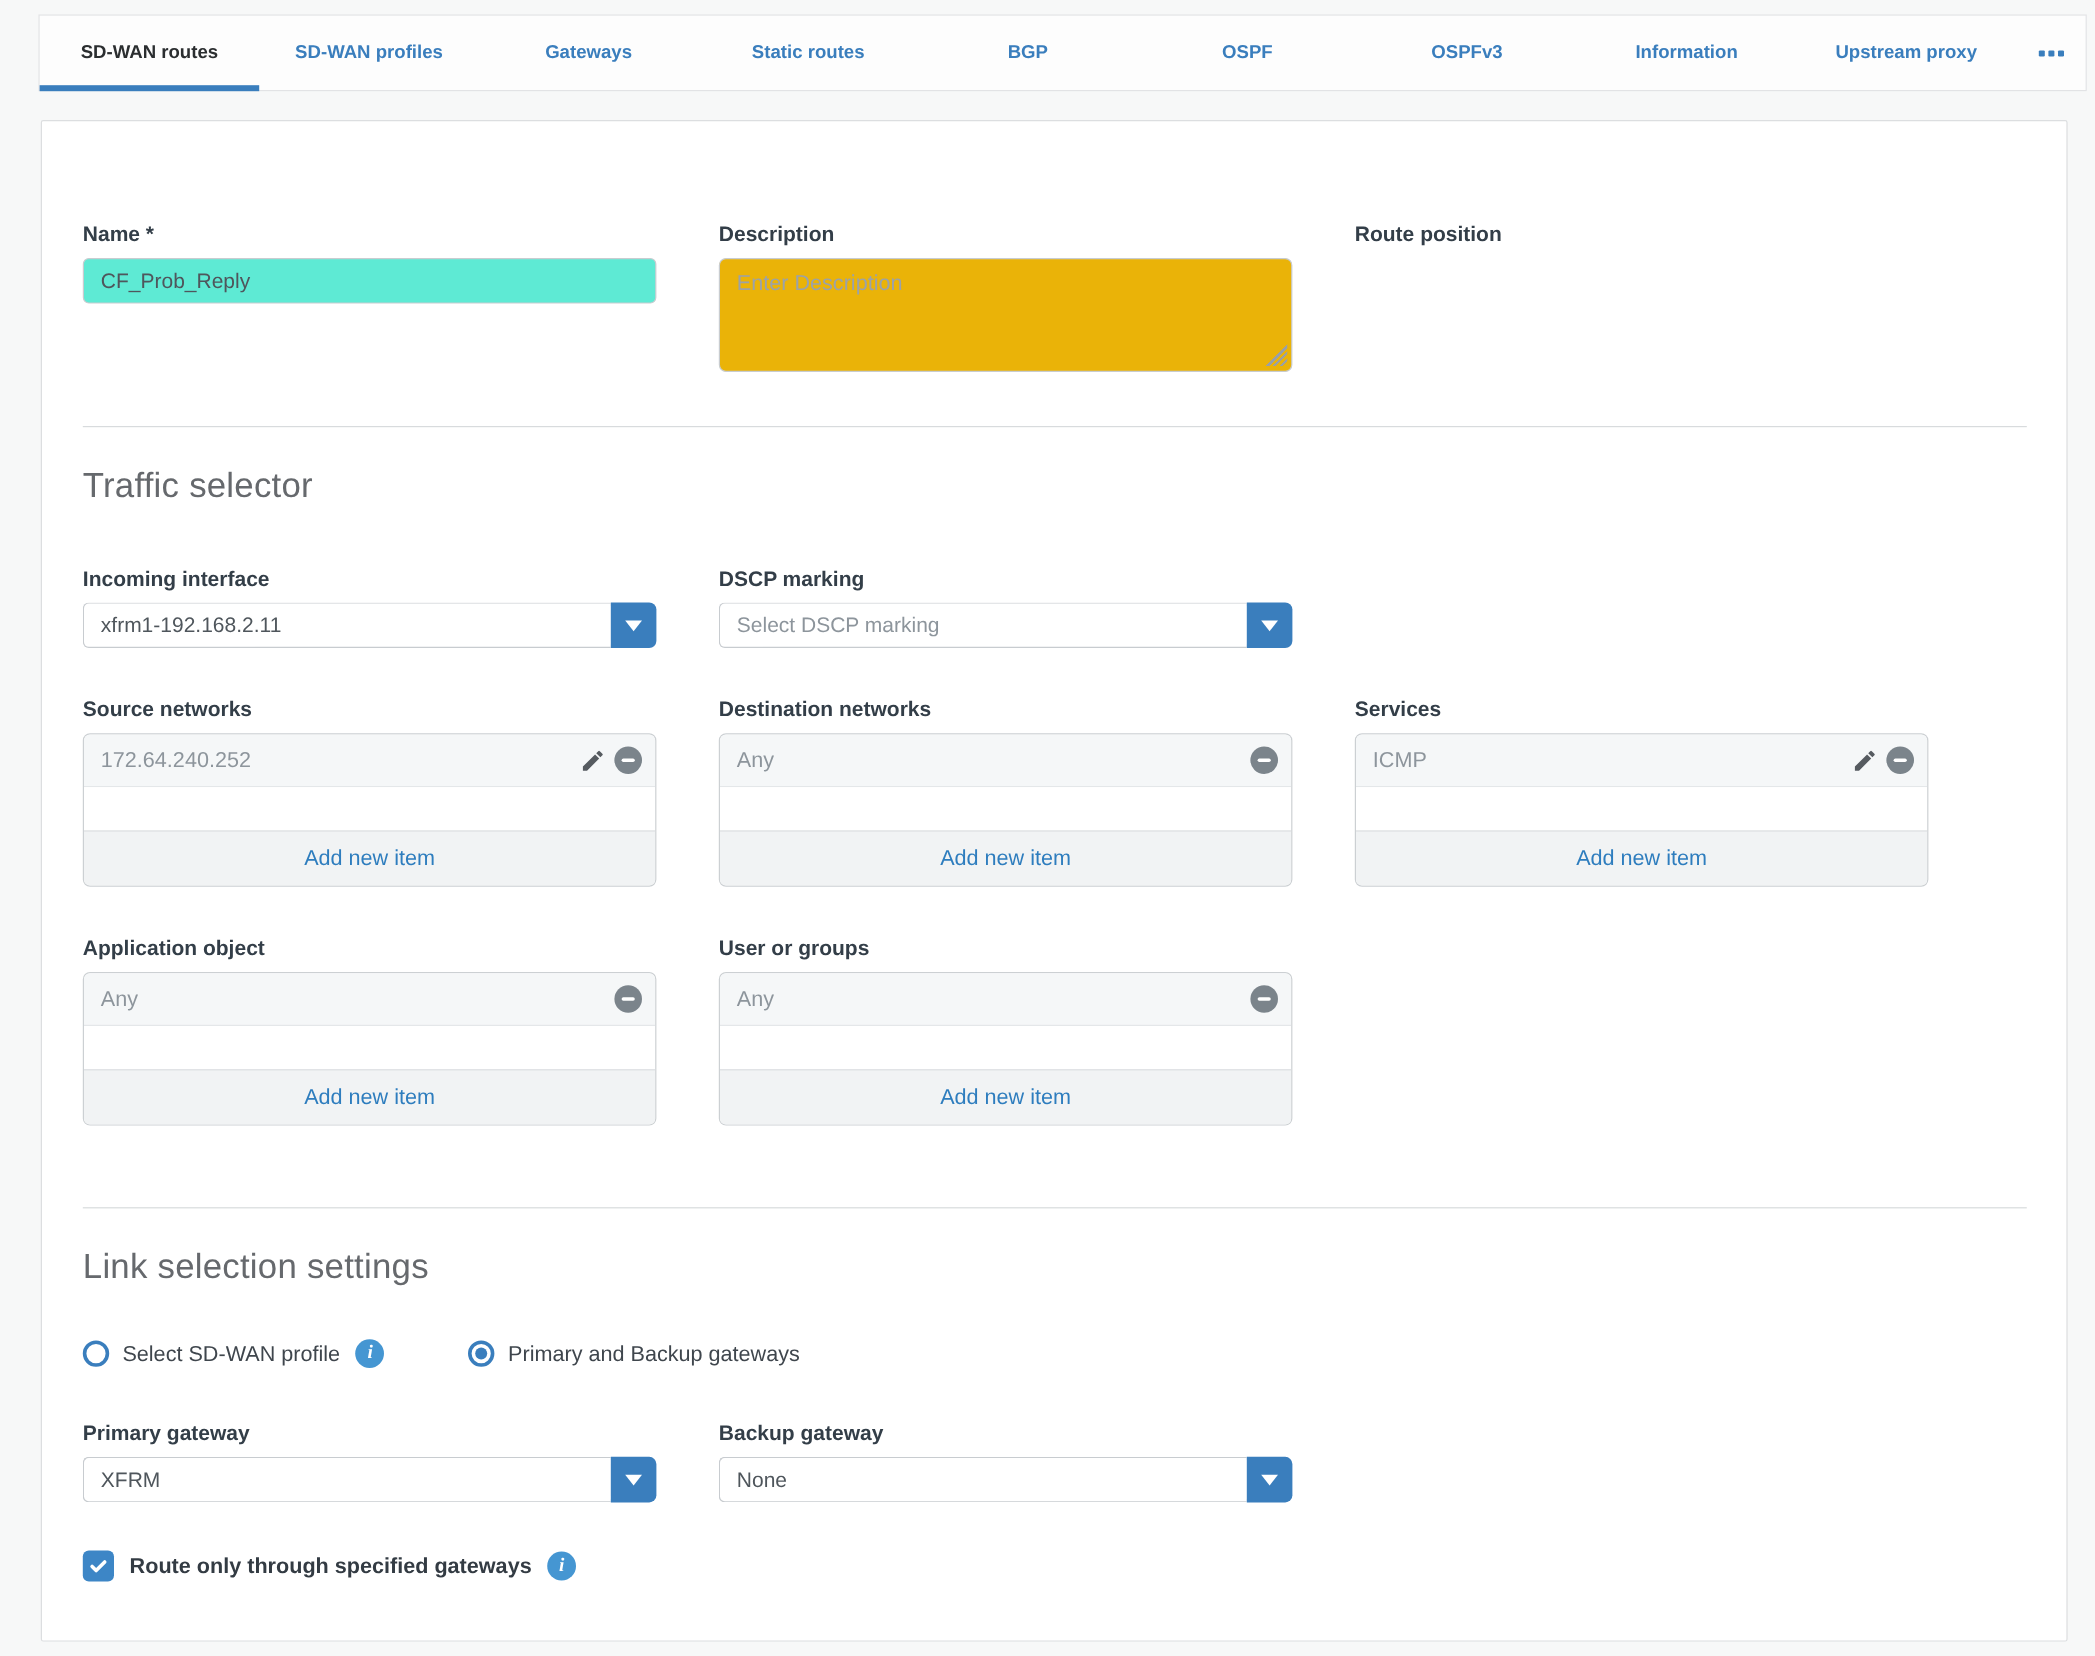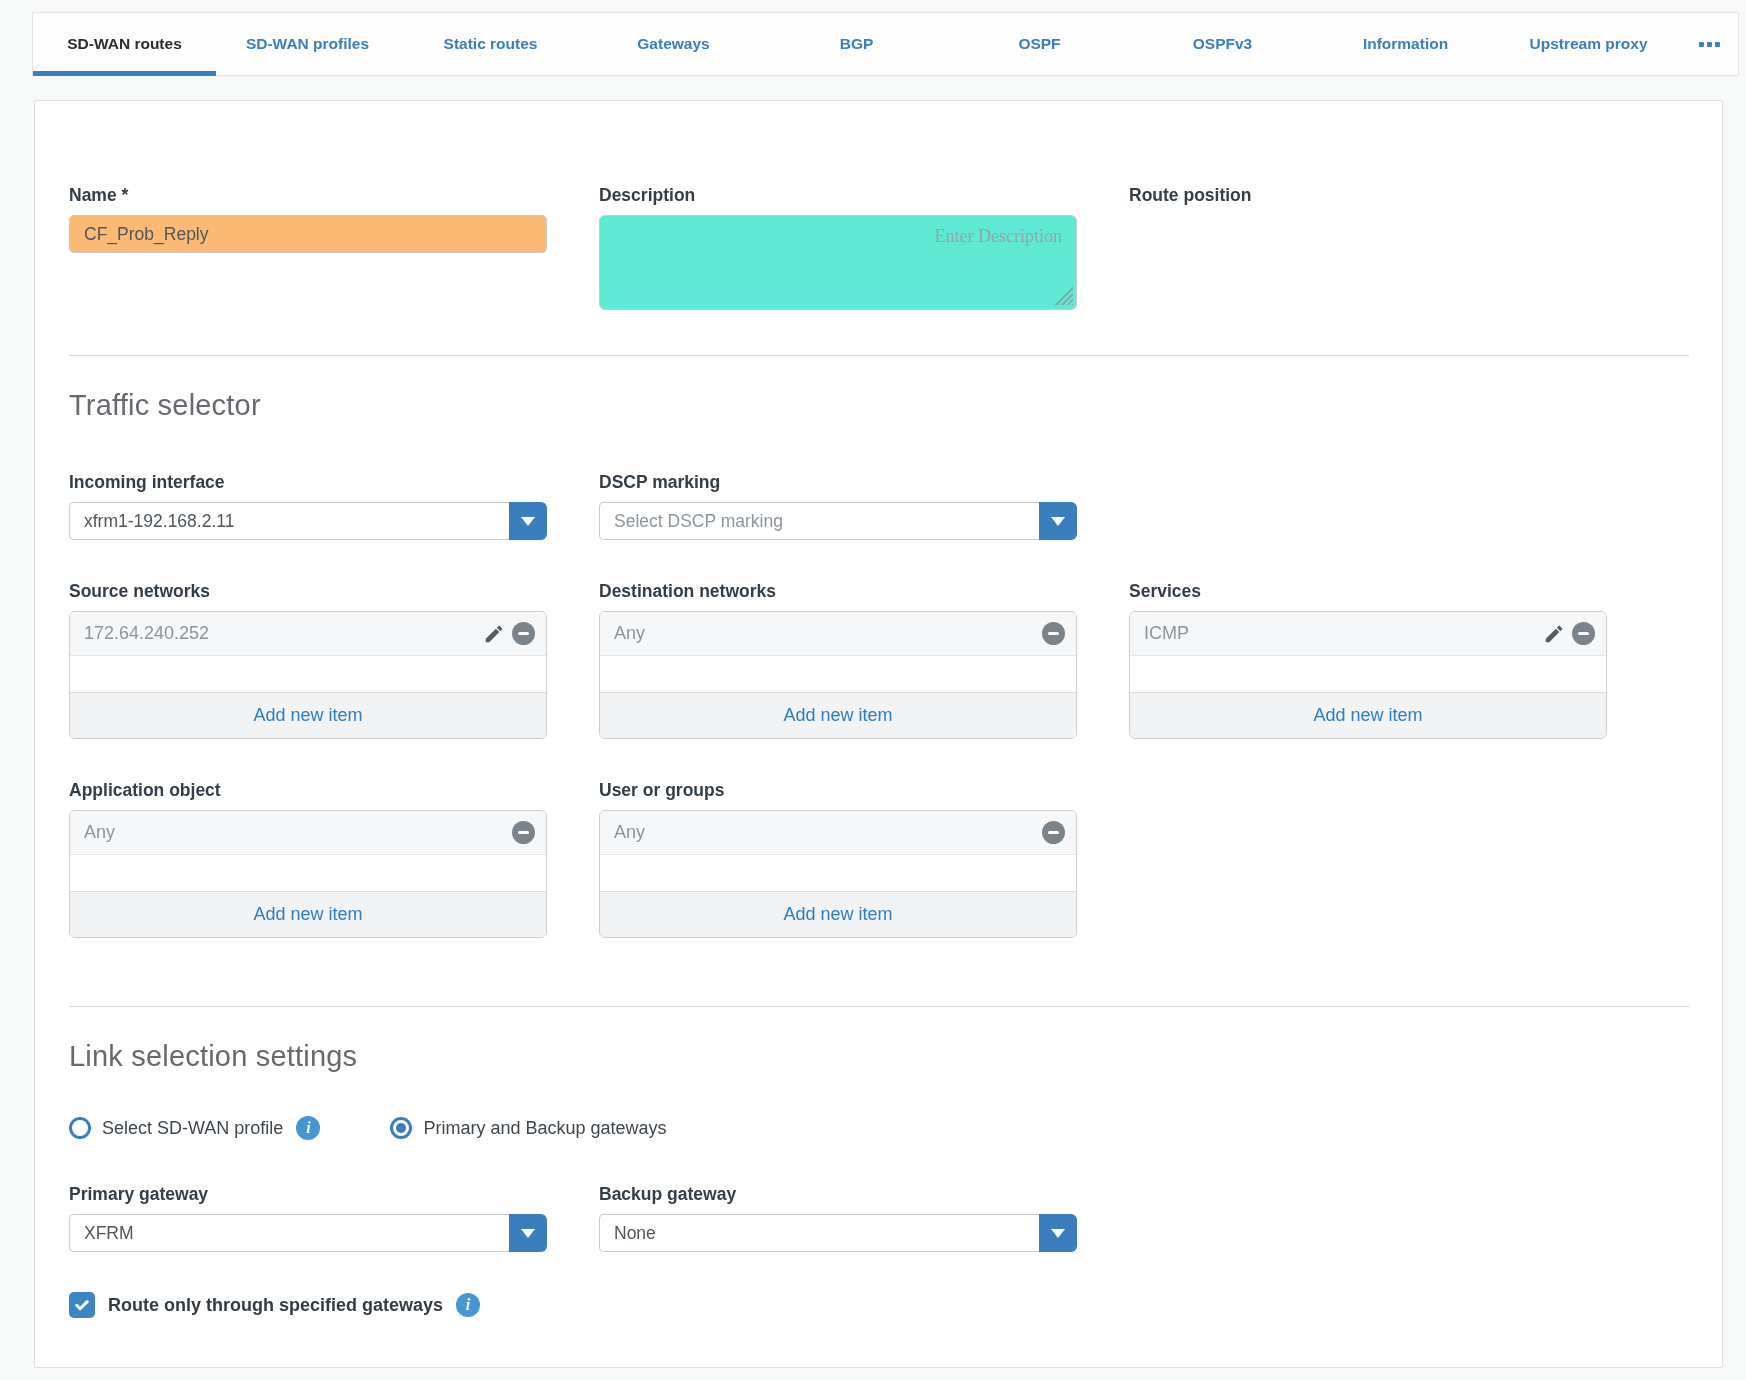--- a/index.html
+++ b/index.html
@@ -47,27 +47,27 @@
     display:grid;grid-template-columns:478px 478px 478px;column-gap:52px;
     margin-left:34px;
   }
   .field-label{
     font-size:17.5px;font-weight:bold;color:var(--label-dark);
     margin-bottom:9px;line-height:22px;
   }
   .text-input{
     width:100%;height:38px;border:1px solid var(--border);border-radius:5px;
     padding:0 14px;font-size:17.5px;color:var(--value-text);
-    font-family:"Liberation Sans","DejaVu Sans",sans-serif;background:#fdba74;outline:none;
+    font-family:"Liberation Sans","DejaVu Sans",sans-serif;background:#5eead4;outline:none;
   }
   .textarea-wrap{position:relative;width:100%;height:95px;}
   .textarea{
     width:100%;height:95px;border:1px solid var(--border);border-radius:6px;
     padding:10px 14px;font-size:18px;color:var(--value-text);resize:none;outline:none;
-    font-family:Liberation Serif, serif;background:#5eead4;text-align:right;
+    font-family:Liberation Sans, sans-serif;background:#eab308;
   }
   .textarea::placeholder{color:#9ba2a9;opacity:1;}
   .resize-grip{
     position:absolute;right:4px;bottom:5px;width:19px;height:19px;
     clip-path:polygon(100% 0,100% 100%,0 100%);
     background:repeating-linear-gradient(135deg,transparent 0 2px,#9aa0a5 2px 4px);
     cursor:nwse-resize;
   }
   
   .select{display:flex;height:38px;width:100%;cursor:pointer;}
@@ -143,22 +143,22 @@
   }
   .checkbox svg{width:18px;height:18px;}
   .check-label{font-size:18px;font-weight:bold;color:#333b43;margin-left:13px;}
 </style>
 </head>
 <body>
 
 <nav class="tabbar">
   <div class="tab active">SD-WAN routes</div>
   <div class="tab">SD-WAN profiles</div>
+  <div class="tab">Gateways</div>
   <div class="tab">Static routes</div>
-  <div class="tab">Gateways</div>
   <div class="tab">BGP</div>
   <div class="tab">OSPF</div>
   <div class="tab">OSPFv3</div>
   <div class="tab">Information</div>
   <div class="tab">Upstream proxy</div>
   <div class="tab-more">
     <i></i>
       <i></i>
       <i></i>
   </div>

